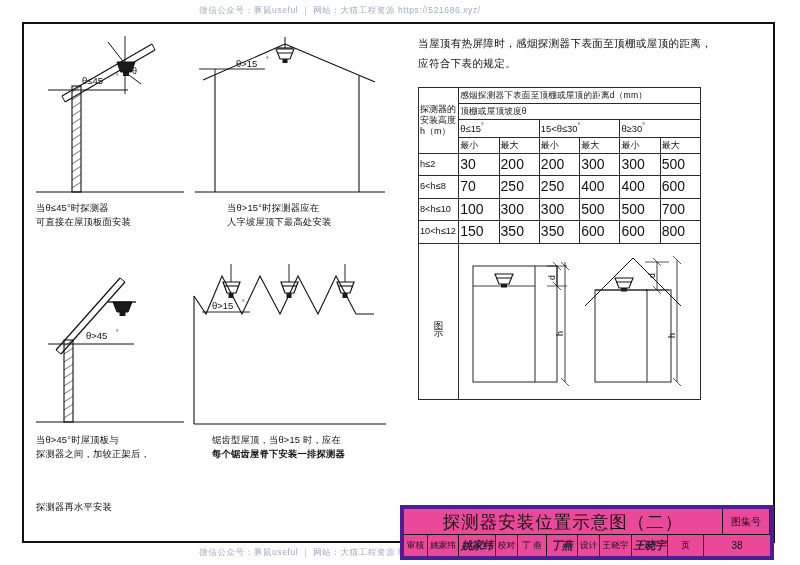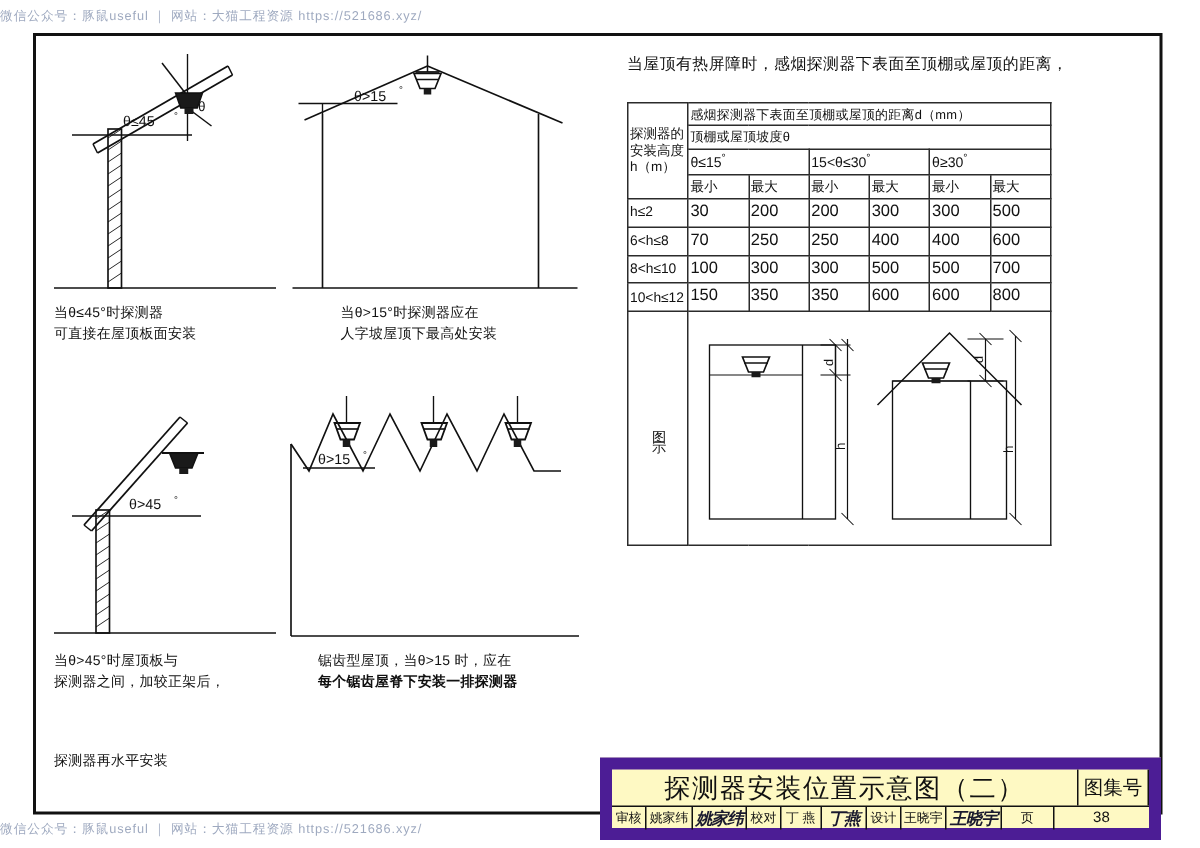--- a/index.html
+++ b/index.html
@@ -6,21 +6,21 @@
   body{
     width:800px;height:565px;
     background:#ffffff;
     font-family:"Liberation Sans","DejaVu Sans",sans-serif;
     overflow:hidden;position:relative;
   }
   .page{position:absolute;left:0;top:0;width:800px;height:565px;}
 
   
   .wm{
-    position:absolute;left:0;width:680px;text-align:left;
+    position:absolute;left:0;width:680px;text-align:center;
     font-size:8.5px;color:#8e9bb5;letter-spacing:.6px;
     white-space:nowrap;opacity:.85;
   }
   .wm-top{top:5px;}
   .wm-bottom{bottom:6px;}
 
   
   .frame{
     position:absolute;left:22px;top:22px;
     width:753px;height:521px;
@@ -53,46 +53,46 @@
     width:283px;table-layout:fixed;
     font-size:9px;color:#111;background:#fff;
   }
   table.spec th,table.spec td{
     border:1px solid #2b2b2b;text-align:left;
     padding:2px 1px;font-weight:normal;line-height:1.25;
   }
   .th-wide{font-size:8.6px;letter-spacing:.2px;}
   .th-h{font-size:9px;line-height:1.5;text-align:left;padding-left:7px;}
   .row-lbl{text-align:left;padding-left:8px;font-size:9.2px;}
-  .num{font-size:11px;margin-top:15px;}
+  .num{font-size:14px;margin-top:15px;}
   .ang{font-size:9.4px;}
   .sup{font-size:7px;vertical-align:super;}
   .vtxt{
     writing-mode:vertical-rl;text-orientation:upright;
     font-size:9.5px;letter-spacing:7px;line-height:1;
   }
   .tuhshi-cell{width:34px;vertical-align:middle;}
   .tushi-inner{display:flex;align-items:center;justify-content:center;height:100%;}
 
   
   .titleblock{
     position:absolute;left:400px;top:505px;
     width:374px;height:55px;
-    border:8px solid #4c1d95;box-sizing:border-box;
-    background:#fef9c3;display:flex;flex-direction:column;justify-content:space-between;
+    border:4px solid #4c1d95;box-sizing:border-box;
+    background:#ec4899;display:flex;flex-direction:column;justify-content:space-between;
   }
   .tb-row{display:flex;flex:1;}
   .tb-main{
     flex:1;display:flex;align-items:center;justify-content:center;
     border-right:1.6px solid #111;
     font-size:17.5px;letter-spacing:1px;color:#111;font-weight:500;
   }
   .tb-keylab{
     width:46px;display:flex;align-items:center;justify-content:center;
-    border-right:1.6px solid #111;font-size:13px;color:#111;
+    border-right:1.6px solid #111;font-size:10px;color:#111;
   }
   .tb-keyval{
     width:86px;display:flex;align-items:center;justify-content:center;
     font-size:10px;color:#111;letter-spacing:.5px;
   }
   .tb-bot{border-top:1.6px solid #111;height:21px;display:flex;}
   .tb-seg{
     display:flex;align-items:center;justify-content:center;
     border-right:1.2px solid #111;font-size:8.6px;color:#111;
     white-space:nowrap;padding:0 2px;box-sizing:border-box;
@@ -267,20 +267,21 @@
       </svg>
       <div class="cap" style="left:28px;top:182px;">锯齿型屋顶，当θ&gt;15 时，应在</div>
       <div class="cap" style="left:28px;top:196px;font-weight:bold;">每个锯齿屋脊下安装一排探测器</div>
     </div>
   </div>
 
   <div class="right-zone">
 
     <div class="note">
       <div>当屋顶有热屏障时，感烟探测器下表面至顶棚或屋顶的距离，</div>
+      <div>应符合下表的规定。</div>
     </div>
 
     <table class="spec">
       <tbody>
         <tr>
           <td rowspan="4" class="th-h">
             <div>探测器的</div>
             <div>安装高度</div>
             <div>h（m）</div>
           </td>

